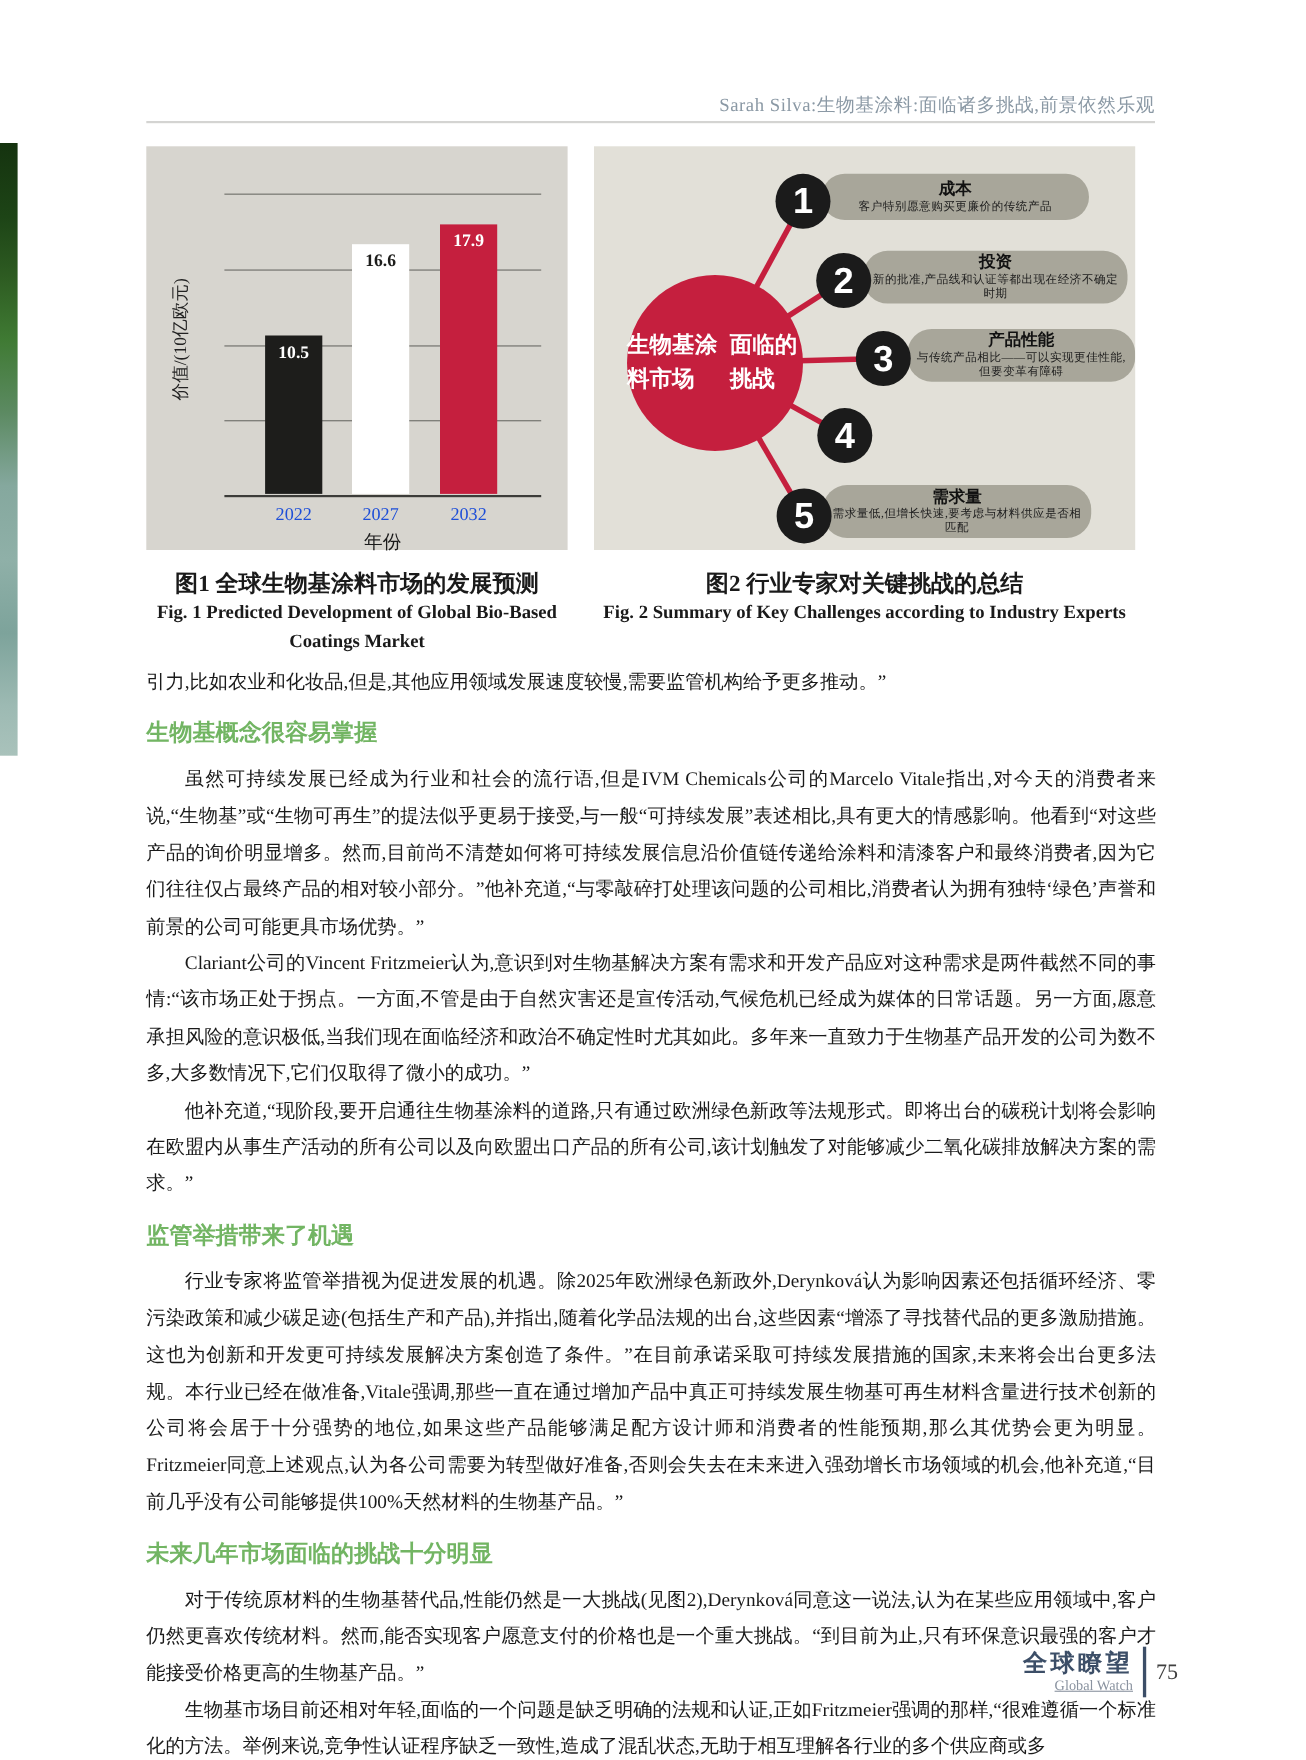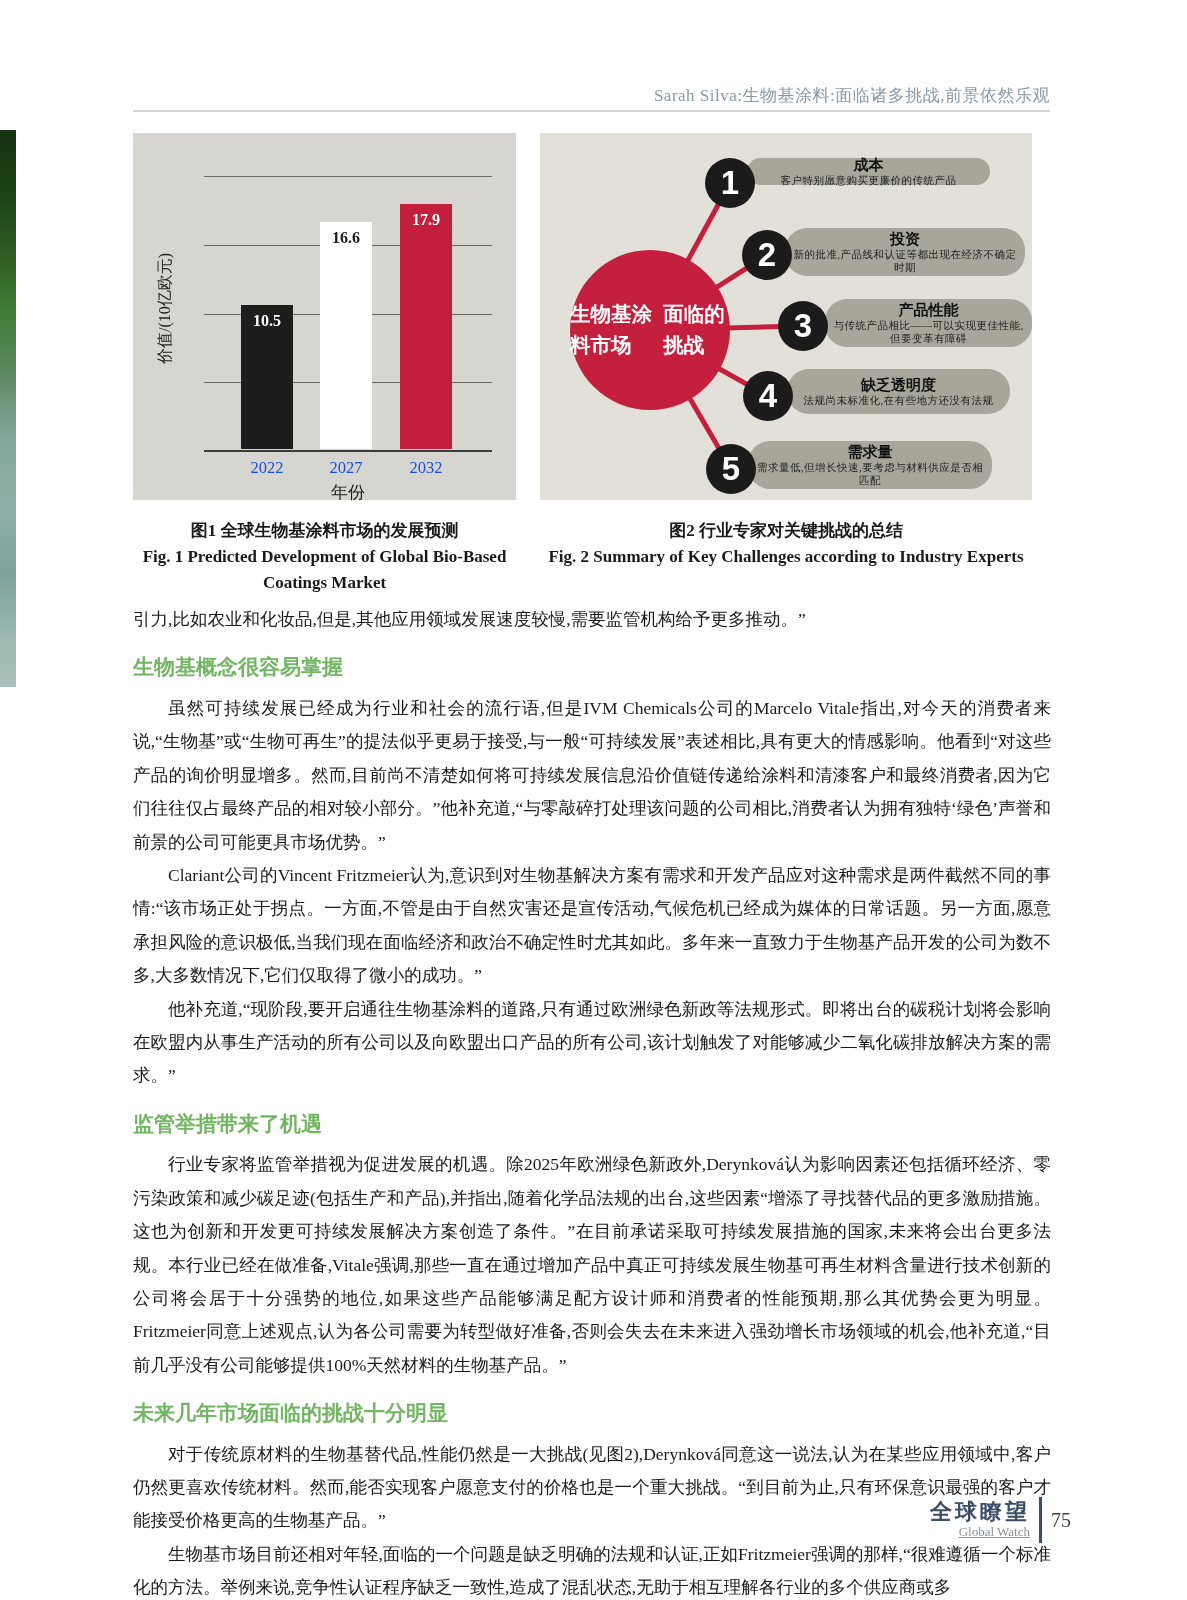--- a/index.html
+++ b/index.html
@@ -36,33 +36,33 @@
   .hub{position:absolute;left:30px;top:117px;width:160px;height:160px;border-radius:50%;
     background:#c51f3e;z-index:3;display:flex;flex-direction:row;justify-content:center;align-items:center;}
   .hub .hub-line{color:#fff;font-weight:bold;font-size:20.5px;line-height:1.5;}
   .ch-bar{position:absolute;z-index:2;background:#a8a69a;border-radius:22px;
     display:flex;flex-direction:column;justify-content:center;align-items:center;padding:1px 6px;box-sizing:border-box;}
   .ch-bar .t{font-weight:bold;font-size:15px;line-height:1.25;color:#111;}
   .ch-bar .d{font-size:10.5px;line-height:1.25;color:#1c1c1c;text-align:center;letter-spacing:.5px;}
   .ch-num{position:absolute;z-index:4;width:50px;height:50px;border-radius:50%;background:#1b1b1b;
     color:#fff;display:flex;align-items:center;justify-content:center;
     font-family:"Liberation Sans",sans-serif;font-weight:bold;font-size:33px;}
-  .bar-i0{left:207px;top:25px;width:243px;height:27px;}
+  .bar-i0{left:207px;top:25px;width:243px;height:42px;}
   .bar-i1{left:245px;top:95px;width:240px;height:48px;}
   .bar-i2{left:285px;top:166px;width:207px;height:48px;}
   .bar-i3{left:247px;top:236px;width:223px;height:45px;}
   .bar-i4{left:208px;top:308px;width:244px;height:48px;}
   .num-i0{left:165px;top:25px;} .num-i1{left:202px;top:97px;} .num-i2{left:238px;top:168px;}
   .num-i3{left:203px;top:238px;} .num-i4{left:166px;top:311px;}
 
   
   .caption{position:absolute;text-align:center;font-weight:bold;}
   .cap-fig1{left:133px;top:517px;width:383px;}
   .cap-fig2{left:540px;top:517px;width:492px;}
-  .cap-cn{font-size:17px;line-height:27px;}
+  .cap-cn{font-size:21px;line-height:27px;}
   .cap-en{font-size:17px;line-height:26px;}
 
   
   .article{position:absolute;left:133px;top:603px;width:918px;
     font-size:17.5px;line-height:33.4px;text-align:justify;}
   .article p{margin:0;text-indent:2em;}
   .article p.lead{text-indent:0;}
   .article h2{font-family:"Liberation Sans",sans-serif;font-size:21px;color:#72b563;
     font-weight:bold;margin:15px 0 9px 0;line-height:1.5;text-align:left;}
 
@@ -127,24 +127,20 @@
       <span class="d">客户特别愿意购买更廉价的传统产品</span>
     </div>
     <div class="ch-bar bar-i1">
       <span class="t">投资</span>
       <span class="d">新的批准,产品线和认证等都出现在经济不确定时期</span>
     </div>
     <div class="ch-bar bar-i2">
       <span class="t">产品性能</span>
       <span class="d">与传统产品相比——可以实现更佳性能,但要变革有障碍</span>
     </div>
-    <div class="ch-bar bar-i3">
-      <span class="t">缺乏透明度</span>
-      <span class="d">法规尚未标准化,在有些地方还没有法规</span>
-    </div>
     <div class="ch-bar bar-i4">
       <span class="t">需求量</span>
       <span class="d">需求量低,但增长快速,要考虑与材料供应是否相匹配</span>
     </div>
 
     <div class="ch-num num-i0">1</div>
     <div class="ch-num num-i1">2</div>
     <div class="ch-num num-i2">3</div>
     <div class="ch-num num-i3">4</div>
     <div class="ch-num num-i4">5</div>

